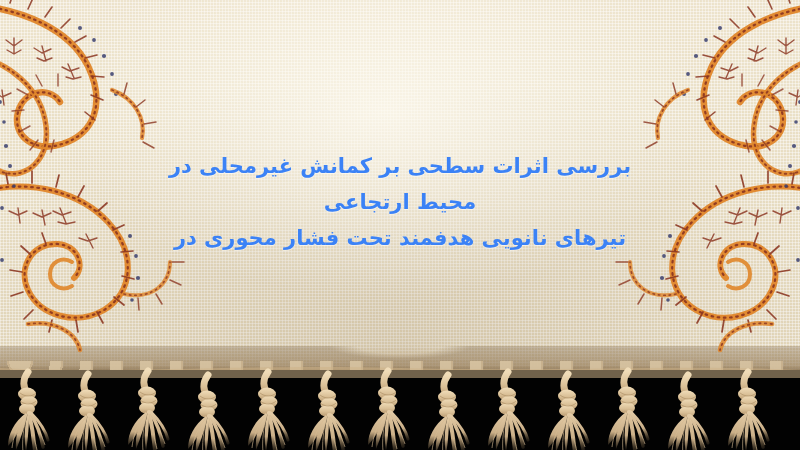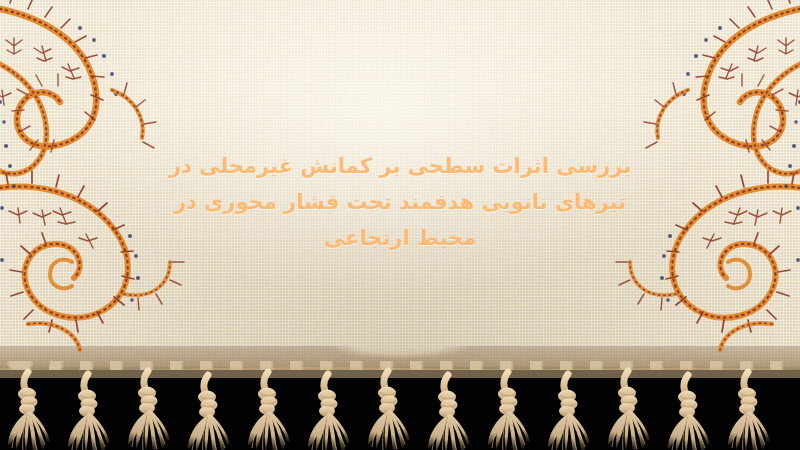--- a/index.html
+++ b/index.html
@@ -67,21 +67,21 @@
   
   .title-block {
     position:absolute;
     left:0; right:0;
     top:148px;
     text-align:center;
     z-index:6;
   }
   .title-line {
     display:block;
-    color:#fdba74;
+    color:#3b82f6;
     font-family:"DejaVu Sans", sans-serif;
     font-size:21px;
     font-weight:700;
     line-height:36px;
     letter-spacing:.2px;
     direction:rtl;
     unicode-bidi:isolate;
     text-shadow:0 1px 0 rgba(255,252,244,.55);
   }
 
@@ -310,22 +310,22 @@
           <path d="M154 304 l1 12 M172 300 l6 10 M186 286 l11 5 M188 268 l12 0"></path>
         </g>
         <path d="M44 330 C 70 326, 92 338, 96 356" stroke="#e0862a" stroke-width="4.6" opacity=".85"></path>
         <path d="M44 330 C 70 326, 92 338, 96 356" stroke="#8a3420" stroke-width="1.8" stroke-dasharray="1.5 4.2" opacity=".8"></path>
       </g>
     </svg>
   </div>
 
   <div class="title-block">
     <span class="title-line">بررسی اثرات سطحی بر کمانش غیرمحلی در</span>
+    <span class="title-line">محیط ارتجاعی</span>
     <span class="title-line">تیرهای نانویی هدفمند تحت فشار محوری در</span>
-    <span class="title-line">محیط ارتجاعی</span>
   </div>
 
   <div class="fringe">
     <svg viewBox="0 0 800 88" xmlns="http://www.w3.org/2000/svg">
       <defs>
         <linearGradient id="cord" x1="0" y1="0" x2="0" y2="1">
           <stop offset="0%" stop-color="#f0dcb8"></stop>
           <stop offset="55%" stop-color="#d9bf96"></stop>
           <stop offset="100%" stop-color="#b99a70"></stop>
         </linearGradient>

